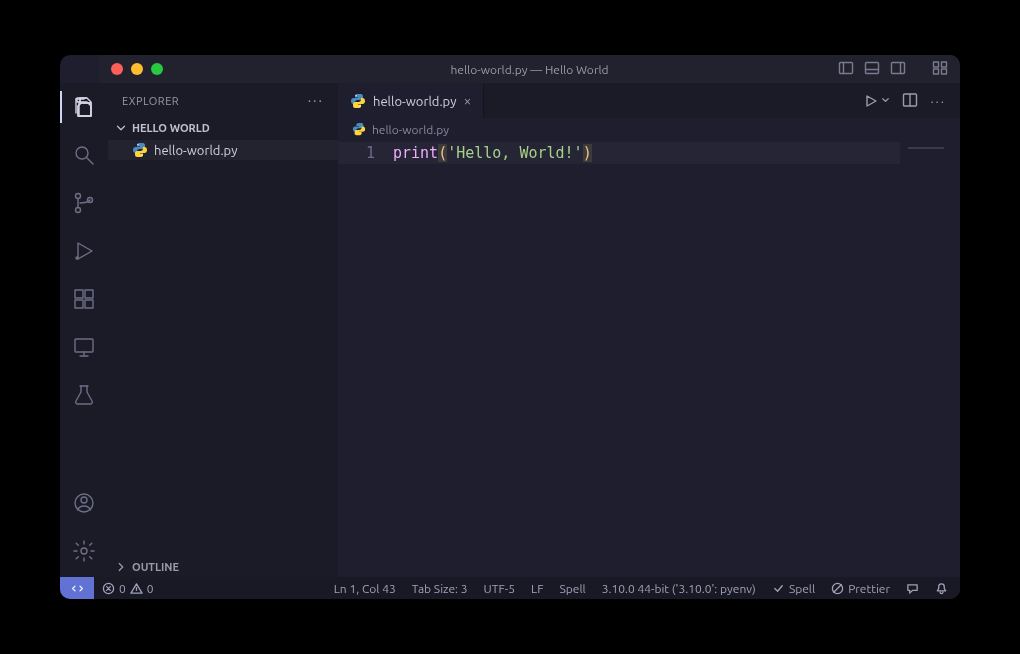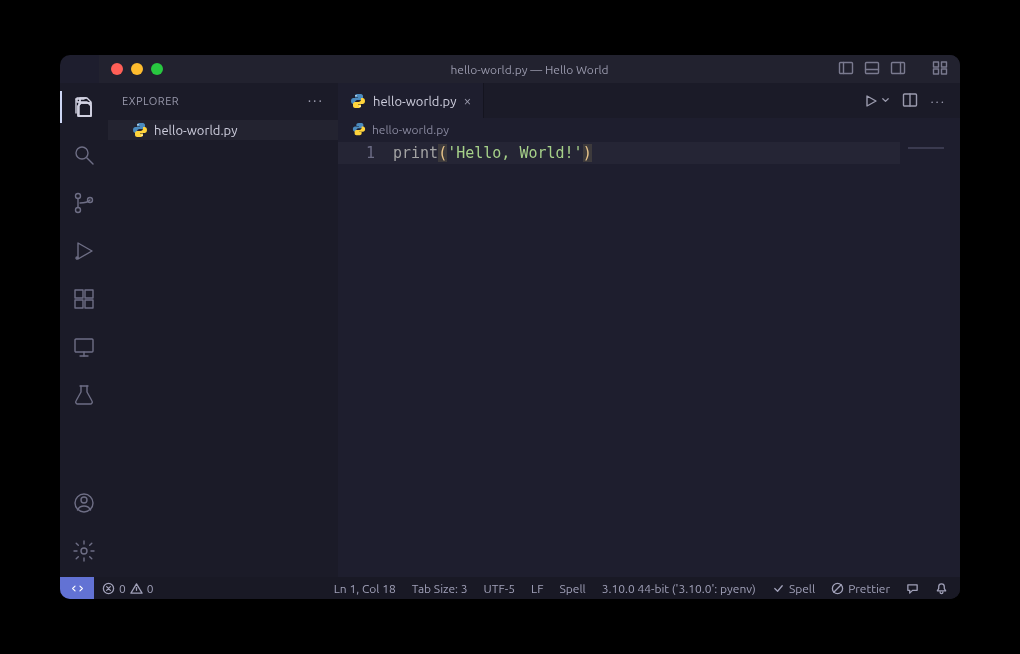--- a/index.html
+++ b/index.html
@@ -111,21 +111,21 @@
 
 
 .crumbs { height: 22px; display: flex; align-items: center; gap: 6px; padding-left: 14px; color: #8a8aa0; font-size: 12px; }
 
 
 .code-area { flex: 1; display: flex; font-family: "SF Mono","Consolas",monospace; font-size: 15px; position: relative; }
 .gutter { width: 55px; text-align: right; padding-right: 18px; color: #6c6c85; padding-top: 2px; }
 .code { flex: 1; padding-top: 2px; position: relative; }
 .line { height: 22px; line-height: 22px; white-space: pre; position: relative; }
 .hl { position: absolute; left: 0; right: 60px; top: 2px; height: 22px; background: rgba(255,255,255,.035); }
-.tok-fn2 { color: #a3a3a3; }
+.tok-fn2 { color: #f0abfc; }
 .tok-par { color: #e8c48a; background: rgba(200,180,100,.15); }
 .tok-str { color: #a6d189; }
 
 .minimap { position: absolute; right: 12px; top: 2px; width: 40px; height: 12px; display: flex; align-items: center; }
 .mm-bar { width: 36px; height: 2px; background: #3a3a4f; }
 
 
 .status {
   height: 22px; background: #191925; display: flex; align-items: center;
   font-size: 12px; color: #a0a0b8; flex-shrink: 0;
@@ -244,32 +244,44 @@
             <path class="ic" d="M12 2v3M12 19v3M4.2 4.2l2.1 2.1M17.7 17.7l2.1 2.1M2 12h3M19 12h3M4.2 19.8l2.1-2.1M17.7 6.3l2.1-2.1"></path>
           </svg>
       </div>
     </div>
 
     <div class="sidebar">
       <div class="sb-head">
         <span>EXPLORER</span>
         <span class="dots">···</span>
       </div>
+      <div class="sb-section-title">
+        <svg class="chev" viewBox="0 0 16 16">
+            <path class="ic" d="M4 6l4 4 4-4"></path>
+          </svg>
+        <span>HELLO WORLD</span>
+      </div>
       <div class="sb-tree">
         <div class="file-row sel">
           <svg class="py-icon" viewBox="0 0 16 16">
               <path fill="#4b8bbe" d="M8 1c-3 0-3 1.3-3 2v1.5h3V5H3.5C2 5 1 6 1 8s1 3 2.5 3H5v-1.5C5 8 6 7 7.5 7H11c1 0 2-1 2-2V3c0-1-1-2-2-2H8z"></path>
               <circle cx="6" cy="2.8" r=".7" fill="#fff"></circle>
               <path fill="#ffd43b" d="M8 15c3 0 3-1.3 3-2v-1.5H8V11h4.5C14 11 15 10 15 8s-1-3-2.5-3H11v1.5C11 8 10 9 8.5 9H5c-1 0-2 1-2 2v2c0 1 1 2 2 2h3z"></path>
               <circle cx="10" cy="13.2" r=".7" fill="#fff"></circle>
             </svg>
           <span>hello-world.py</span>
         </div>
       </div>
       <div class="sb-bottom">
+        <div class="sb-section-title">
+          <svg class="chev" viewBox="0 0 16 16">
+              <path class="ic" d="M6 4l4 4-4 4"></path>
+            </svg>
+          <span>OUTLINE</span>
+        </div>
       </div>
     </div>
 
     <div class="editor">
       <div class="tabs-row">
         <div class="tab">
           <svg class="py-icon" viewBox="0 0 16 16">
               <path fill="#4b8bbe" d="M8 1c-3 0-3 1.3-3 2v1.5h3V5H3.5C2 5 1 6 1 8s1 3 2.5 3H5v-1.5C5 8 6 7 7.5 7H11c1 0 2-1 2-2V3c0-1-1-2-2-2H8z"></path>
               <circle cx="6" cy="2.8" r=".7" fill="#fff"></circle>
               <path fill="#ffd43b" d="M8 15c3 0 3-1.3 3-2v-1.5H8V11h4.5C14 11 15 10 15 8s-1-3-2.5-3H11v1.5C11 8 10 9 8.5 9H5c-1 0-2 1-2 2v2c0 1 1 2 2 2h3z"></path>
@@ -332,21 +344,21 @@
           <path class="ic" d="M5 5l4 4M9 5l-4 4"></path>
         </svg>
       <span>0</span>
       <svg viewBox="0 0 14 14">
           <path class="ic" d="M7 2l6 10H1z"></path>
           <line class="ic" x1="7" y1="6" x2="7" y2="9"></line>
         </svg>
       <span>0</span>
     </div>
     <div class="flex"></div>
-    <div class="seg">Ln 1, Col 18</div>
+    <div class="seg">Ln 1, Col 43</div>
     <div class="seg">Tab Size: 3</div>
     <div class="seg">UTF-5</div>
     <div class="seg">LF</div>
     <div class="seg">Spell</div>
     <div class="seg">3.10.0 44-bit ('3.10.0': pyenv)</div>
     <div class="seg">
       <svg viewBox="0 0 14 14">
           <path class="ic" d="M3 7l3 3 5-6"></path>
         </svg>
       <span>Spell</span>

